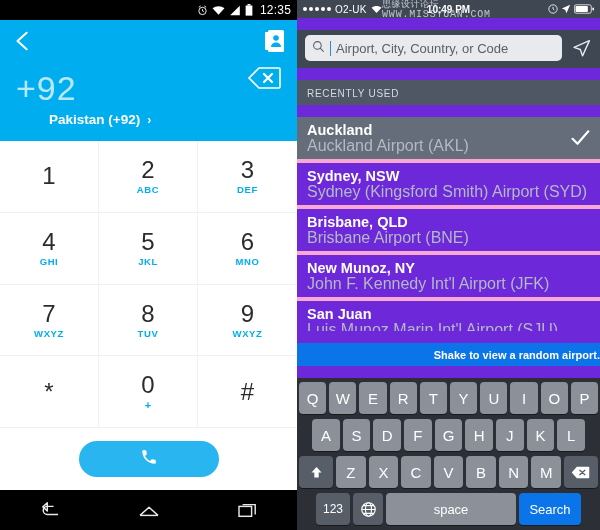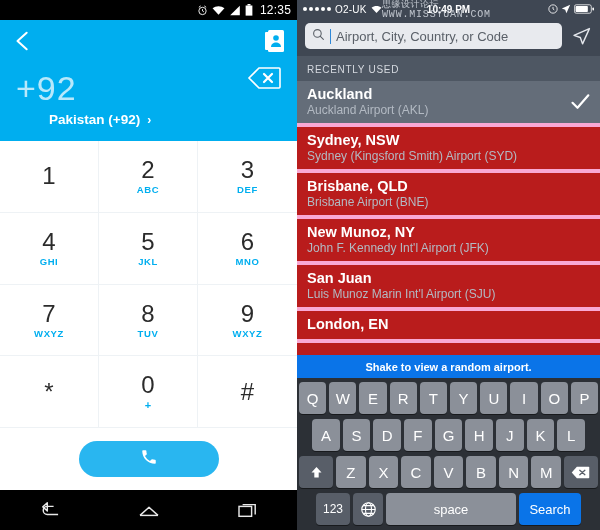--- a/index.html
+++ b/index.html
@@ -50,22 +50,22 @@
                 align-items:center; justify-content:center; }
   .a-call { width:140px; height:36px; background:#29B6F0; border-radius:18px;
             display:flex; align-items:center; justify-content:center; }
 
   .a-nav { height:40px; background:#000; display:flex; align-items:center;
            justify-content:space-around; }
   .a-nav .nv { width:26px; height:22px; display:flex;
                align-items:center; justify-content:center; }
 
   
-  .ios { width:306px; height:530px; background:#b91c1c;
-         display:flex; flex-direction:column; position:relative; }
+  .ios { width:306px; height:530px; background:#6d28d9;
+         display:flex; flex-direction:column; position:relative;gap:12px; }
 
   .i-status { height:18px; background:#3f4753; display:flex; align-items:center;
               padding:0 6px; gap:4px; position:relative; }
   .i-dots { display:flex; gap:2px; align-items:center; }
   .i-dots i { width:4px; height:4px; border-radius:50%; background:#fff; display:block; }
   .i-carrier { color:#fff; font-size:10px; letter-spacing:.2px; }
   .i-time { position:absolute; left:0; right:0; text-align:center;
             color:#fff; font-size:10px; font-weight:bold; }
   .i-right { margin-left:auto; display:flex; align-items:center; gap:3px; z-index:2; }
 
@@ -85,24 +85,24 @@
               justify-content:center; }
 
   .i-sect { background:#4e5763; padding:3px 10px 4px 10px; }
   .i-sect span { font-size:10px; color:#d6dae0; letter-spacing:.7px; }
 
   .i-list { flex:1; overflow:hidden; }
   .i-row { padding:5px 10px 6px 10px; border-bottom:4px solid #f9a8d4;
            display:flex; align-items:center; justify-content:space-between; }
   .i-row.sel { background:#646d79; }
   .i-city { font-size:14.5px; color:#fff; font-weight:bold; line-height:17px; }
-  .i-apt { font-size:12px; color:#b3bac3; line-height:14px; }
+  .i-apt { font-size:16px; color:#b3bac3; line-height:14px; }
   .i-check { width:20px; height:20px; flex:none; }
 
-  .i-banner { background:#0a74e8; text-align:center; padding:2px 0 3px 0; }
+  .i-banner { background:#0a74e8; text-align:right; padding:2px 0 3px 0; }
   .i-banner span { color:#fff; font-size:11px; font-weight:bold; }
 
   .i-kb { background:#2c3036; padding:4px 2px 5px 2px; }
   .kbrow { display:flex; justify-content:center; gap:3px; margin-bottom:5px; }
   .kbrow:last-child { margin-bottom:0; }
   .kk { background:#8b9099; color:#fff; border-radius:4px; height:32px;
         display:flex; align-items:center; justify-content:center;
         font-size:15px; flex:1; box-shadow:0 1px 0 rgba(0,0,0,.45); }
   .kk.dark { background:#585e68; flex:0 0 34px; }
   .kk.space { flex:0 0 130px; font-size:13px; }

